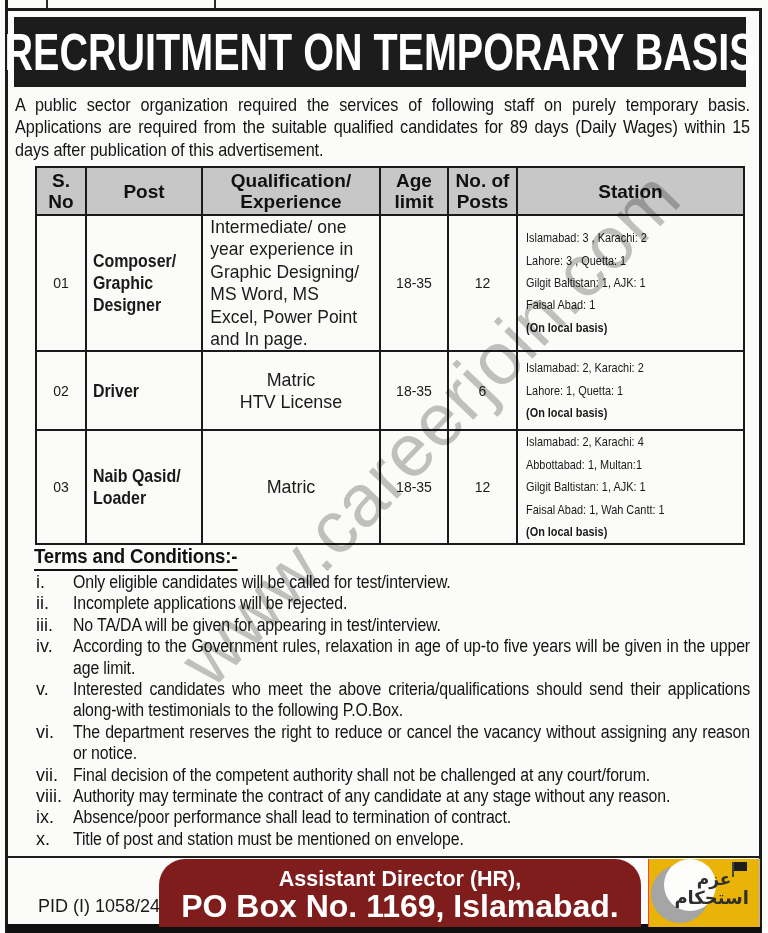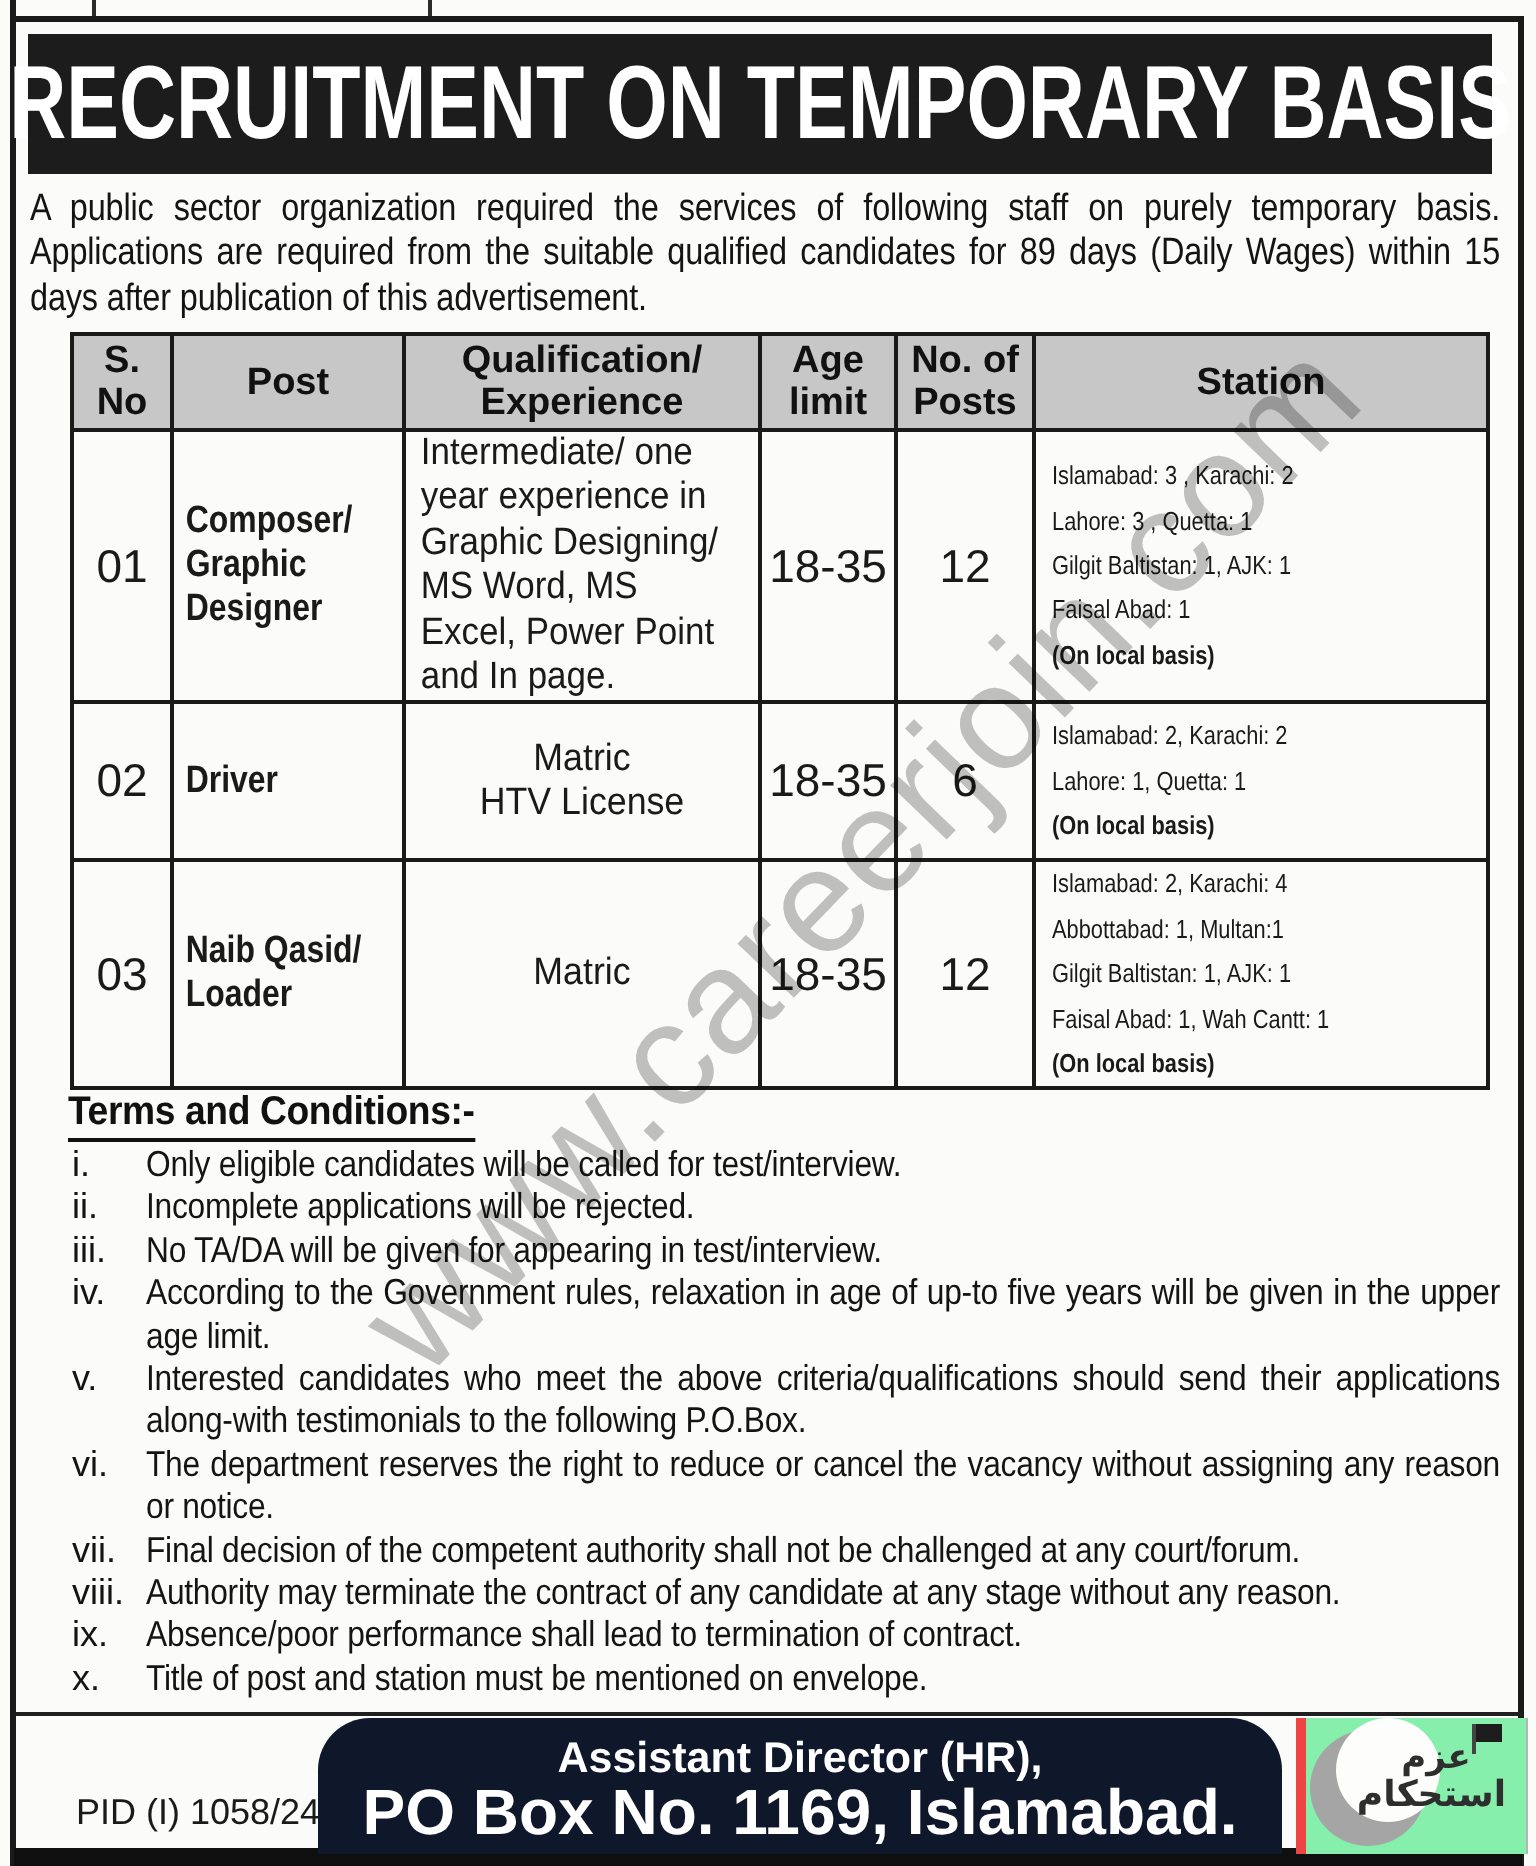--- a/index.html
+++ b/index.html
@@ -39,21 +39,21 @@
   table.jobs{
     position:absolute;left:35px;top:166px;width:708px;
     border-collapse:collapse;table-layout:fixed;
   }
   table.jobs th,table.jobs td{border:2px solid #1a1a1a;padding:0;vertical-align:middle;}
   table.jobs th{
     background:#c7c7c7;font-size:19px;font-weight:700;line-height:21px;
     text-align:center;white-space:pre-line;height:46px;color:#111;
   }
   tr.r1{height:136px;} tr.r2{height:79px;} tr.r3{height:111px;}
-  td.c-sno,td.c-age,td.c-num{text-align:center;font-size:23px;margin-top:30px;}
+  td.c-sno,td.c-age,td.c-num{text-align:center;font-size:14px;margin-top:30px;}
   td.c-post{font-weight:700;font-size:19px;margin-top:42px;}
   td.c-post .cx{padding-left:7px;}
   td.c-qual{font-size:19px;}
   .cx84{display:block;width:119%;transform:scaleX(0.84);transform-origin:0 50%;line-height:22px;white-space:pre-line;}
   .cx92l{display:block;width:108.5%;transform:scaleX(0.92);transform-origin:0 50%;padding-left:8px;line-height:22.4px;white-space:pre-line;text-align:left;}
   .cx92c{display:block;transform:scaleX(0.94);transform-origin:50% 50%;line-height:22.4px;white-space:pre-line;text-align:center;}
   td.c-station{font-size:13px;margin-top:40px;}
   .station-wrap{padding-left:8px;}
   .station-line{display:block;white-space:nowrap;transform:scaleX(0.84);transform-origin:0 50%;line-height:22.4px;}
   .station-note{display:block;white-space:nowrap;transform:scaleX(0.84);transform-origin:0 50%;line-height:22.4px;font-weight:700;}
@@ -72,28 +72,28 @@
     display:block;width:768px;transform:scaleX(0.8815);transform-origin:0 0;
     font-size:18px;line-height:21.4px;letter-spacing:-0.15px;
     text-align:justify;text-align-last:left;color:#141414;
   }
 
   
   .footer{position:absolute;left:8px;top:856px;width:753px;height:69px;border-top:2px solid #1f1f1f;}
   .pid{position:absolute;left:30px;top:38px;font-size:18px;color:#1a1a1a;white-space:nowrap;}
   .sign-box{
     position:absolute;left:151px;top:1px;width:482px;height:68px;
-    background:#0f172a;border-radius:26px 26px 0 0;
+    background:#7f1d1d;border-radius:26px 26px 0 0;
     display:flex;flex-direction:column;align-items:center;justify-content:center;gap:3px;color:#fff;
   }
   .sign-l1{font-weight:700;font-size:21.5px;line-height:23px;white-space:nowrap;}
   .sign-l2{font-weight:700;font-size:32px;line-height:25px;white-space:nowrap;}
   .logo-box{
-    position:absolute;left:640px;top:1px;width:110px;height:68px;background:#86efac;
-    border-left:5px solid #ef4444;border-right:1px solid #b5b5b5;overflow:hidden;
+    position:absolute;left:640px;top:1px;width:110px;height:68px;background:#eab308;
+    border-left:1px solid #ef4444;border-right:1px solid #b5b5b5;overflow:hidden;
   }
   .crescent{position:absolute;left:2px;top:6px;width:58px;height:58px;border-radius:50%;background:#a5a5a5;}
   .crescent::after{content:"";position:absolute;left:13px;top:-6px;width:52px;height:52px;border-radius:50%;background:#fdfdfc;}
   .urdu{
     position:absolute;left:30px;top:10px;width:70px;text-align:center;direction:rtl;
     font-family:"DejaVu Sans",sans-serif;color:#2e2e2e;font-weight:700;
   }
   .urdu-1{display:block;font-size:17px;line-height:20px;}
   .urdu-2{display:block;font-size:18px;line-height:17px;}
   .flag{position:absolute;left:84px;top:3px;width:14px;height:9px;background:#1d1d1d;}

